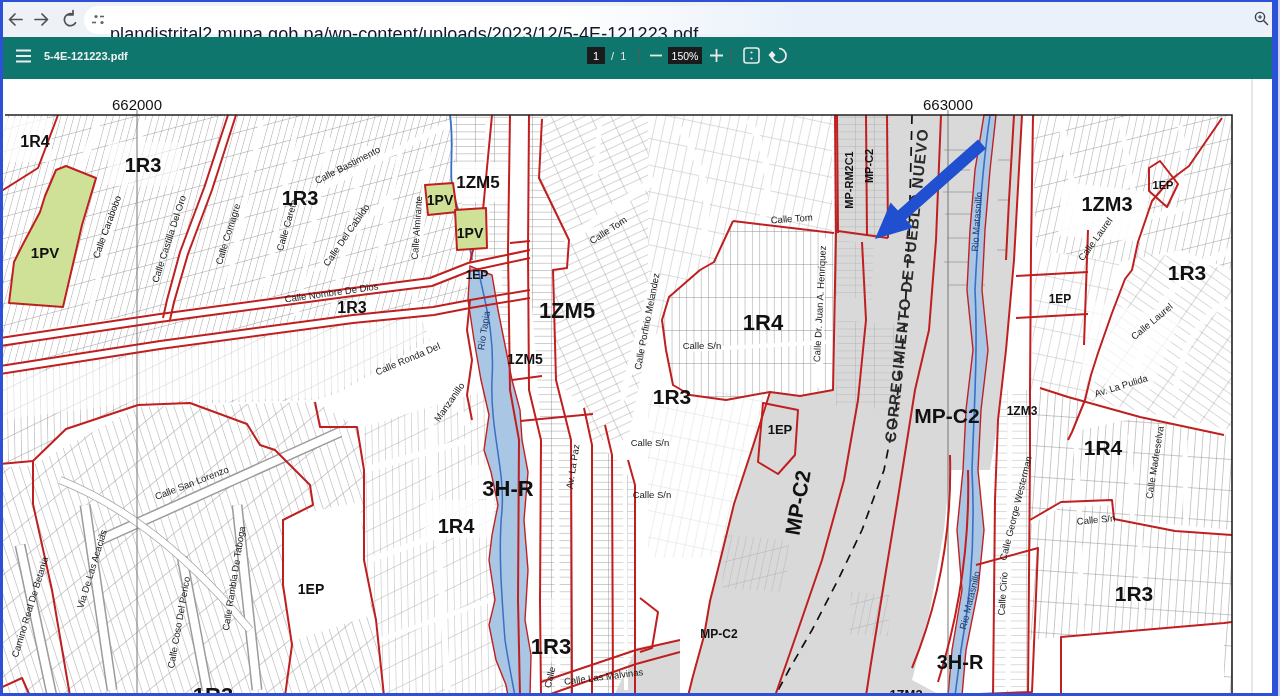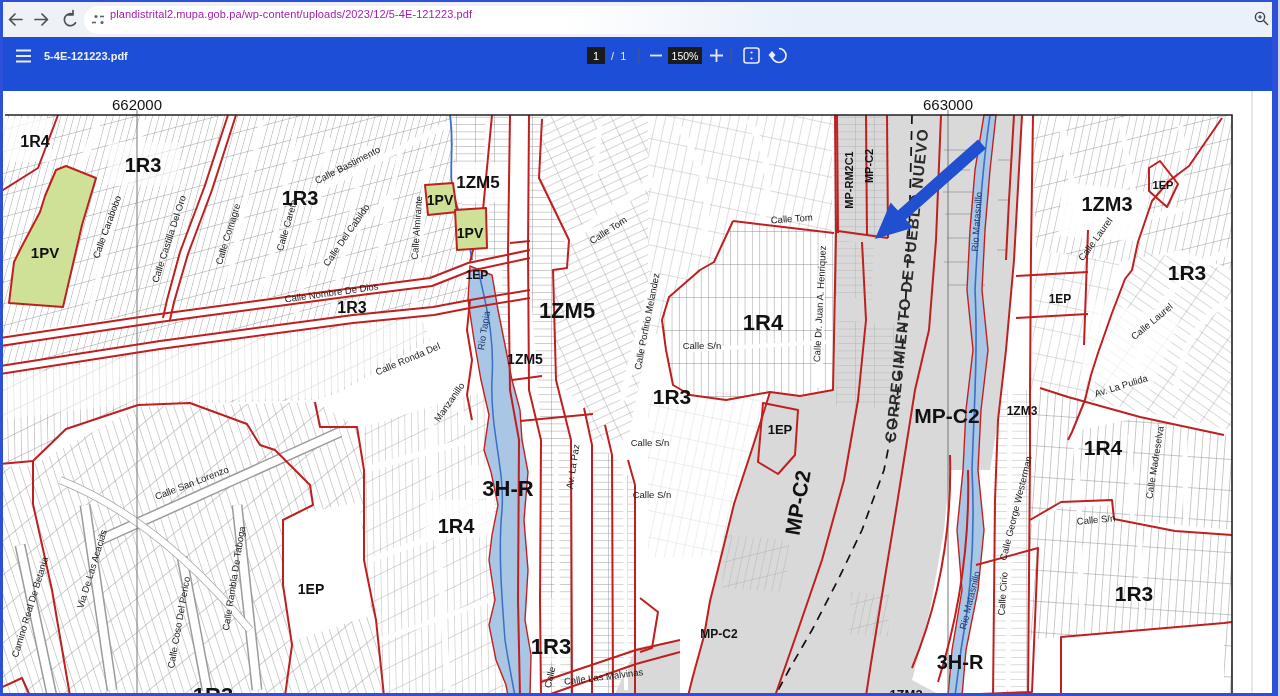--- a/index.html
+++ b/index.html
@@ -1,21 +1,21 @@
 <!DOCTYPE html>
 <html><head>
 <meta charset="utf-8">
 <style>
 *{margin:0;padding:0;box-sizing:border-box}
 html,body{width:1280px;height:696px;overflow:hidden;font-family:"Liberation Sans",sans-serif;background:#fff}
 #win{position:absolute;left:0;top:0;width:1280px;height:696px;background:#fff}
 #topbar{position:absolute;left:2px;top:2px;width:1272px;height:35px;background:#eef1f5;z-index:20}
 #pill{position:absolute;left:82px;top:4px;height:28px;width:1188px;background:linear-gradient(90deg,#ffffff 0%,#ffffff 40%,#eaf1fa 60%,#eaf1fa 100%);border-radius:14px}
-#urltxt{position:absolute;left:108px;top:0;font-size:11px;color:#a21caf;line-height:24px;letter-spacing:.1px}
-#toolbar{position:absolute;left:2px;top:37px;width:1272px;height:54px;background:#1d4ed8;z-index:20}
+#urltxt{position:absolute;left:108px;top:20px;font-size:18px;color:#0f172a;line-height:24px;letter-spacing:.1px}
+#toolbar{position:absolute;left:2px;top:37px;width:1272px;height:42px;background:#0f766e;z-index:20}
 .bord{position:absolute;background:#2c50d8;z-index:30}
 #btop{left:0;top:0;width:1280px;height:2px}
 #bleft{left:0;top:0;width:2.5px;height:696px}
 #bright{left:1272px;top:0;width:6px;height:696px}
 #bbot{left:0;top:692.5px;width:1280px;height:3.5px}
 svg text{font-family:"Liberation Sans",sans-serif}
 #bright2{position:absolute;left:1278px;top:0;width:2px;height:696px;background:#cdd6ee;z-index:31}
 </style>
 </head>
 <body>

